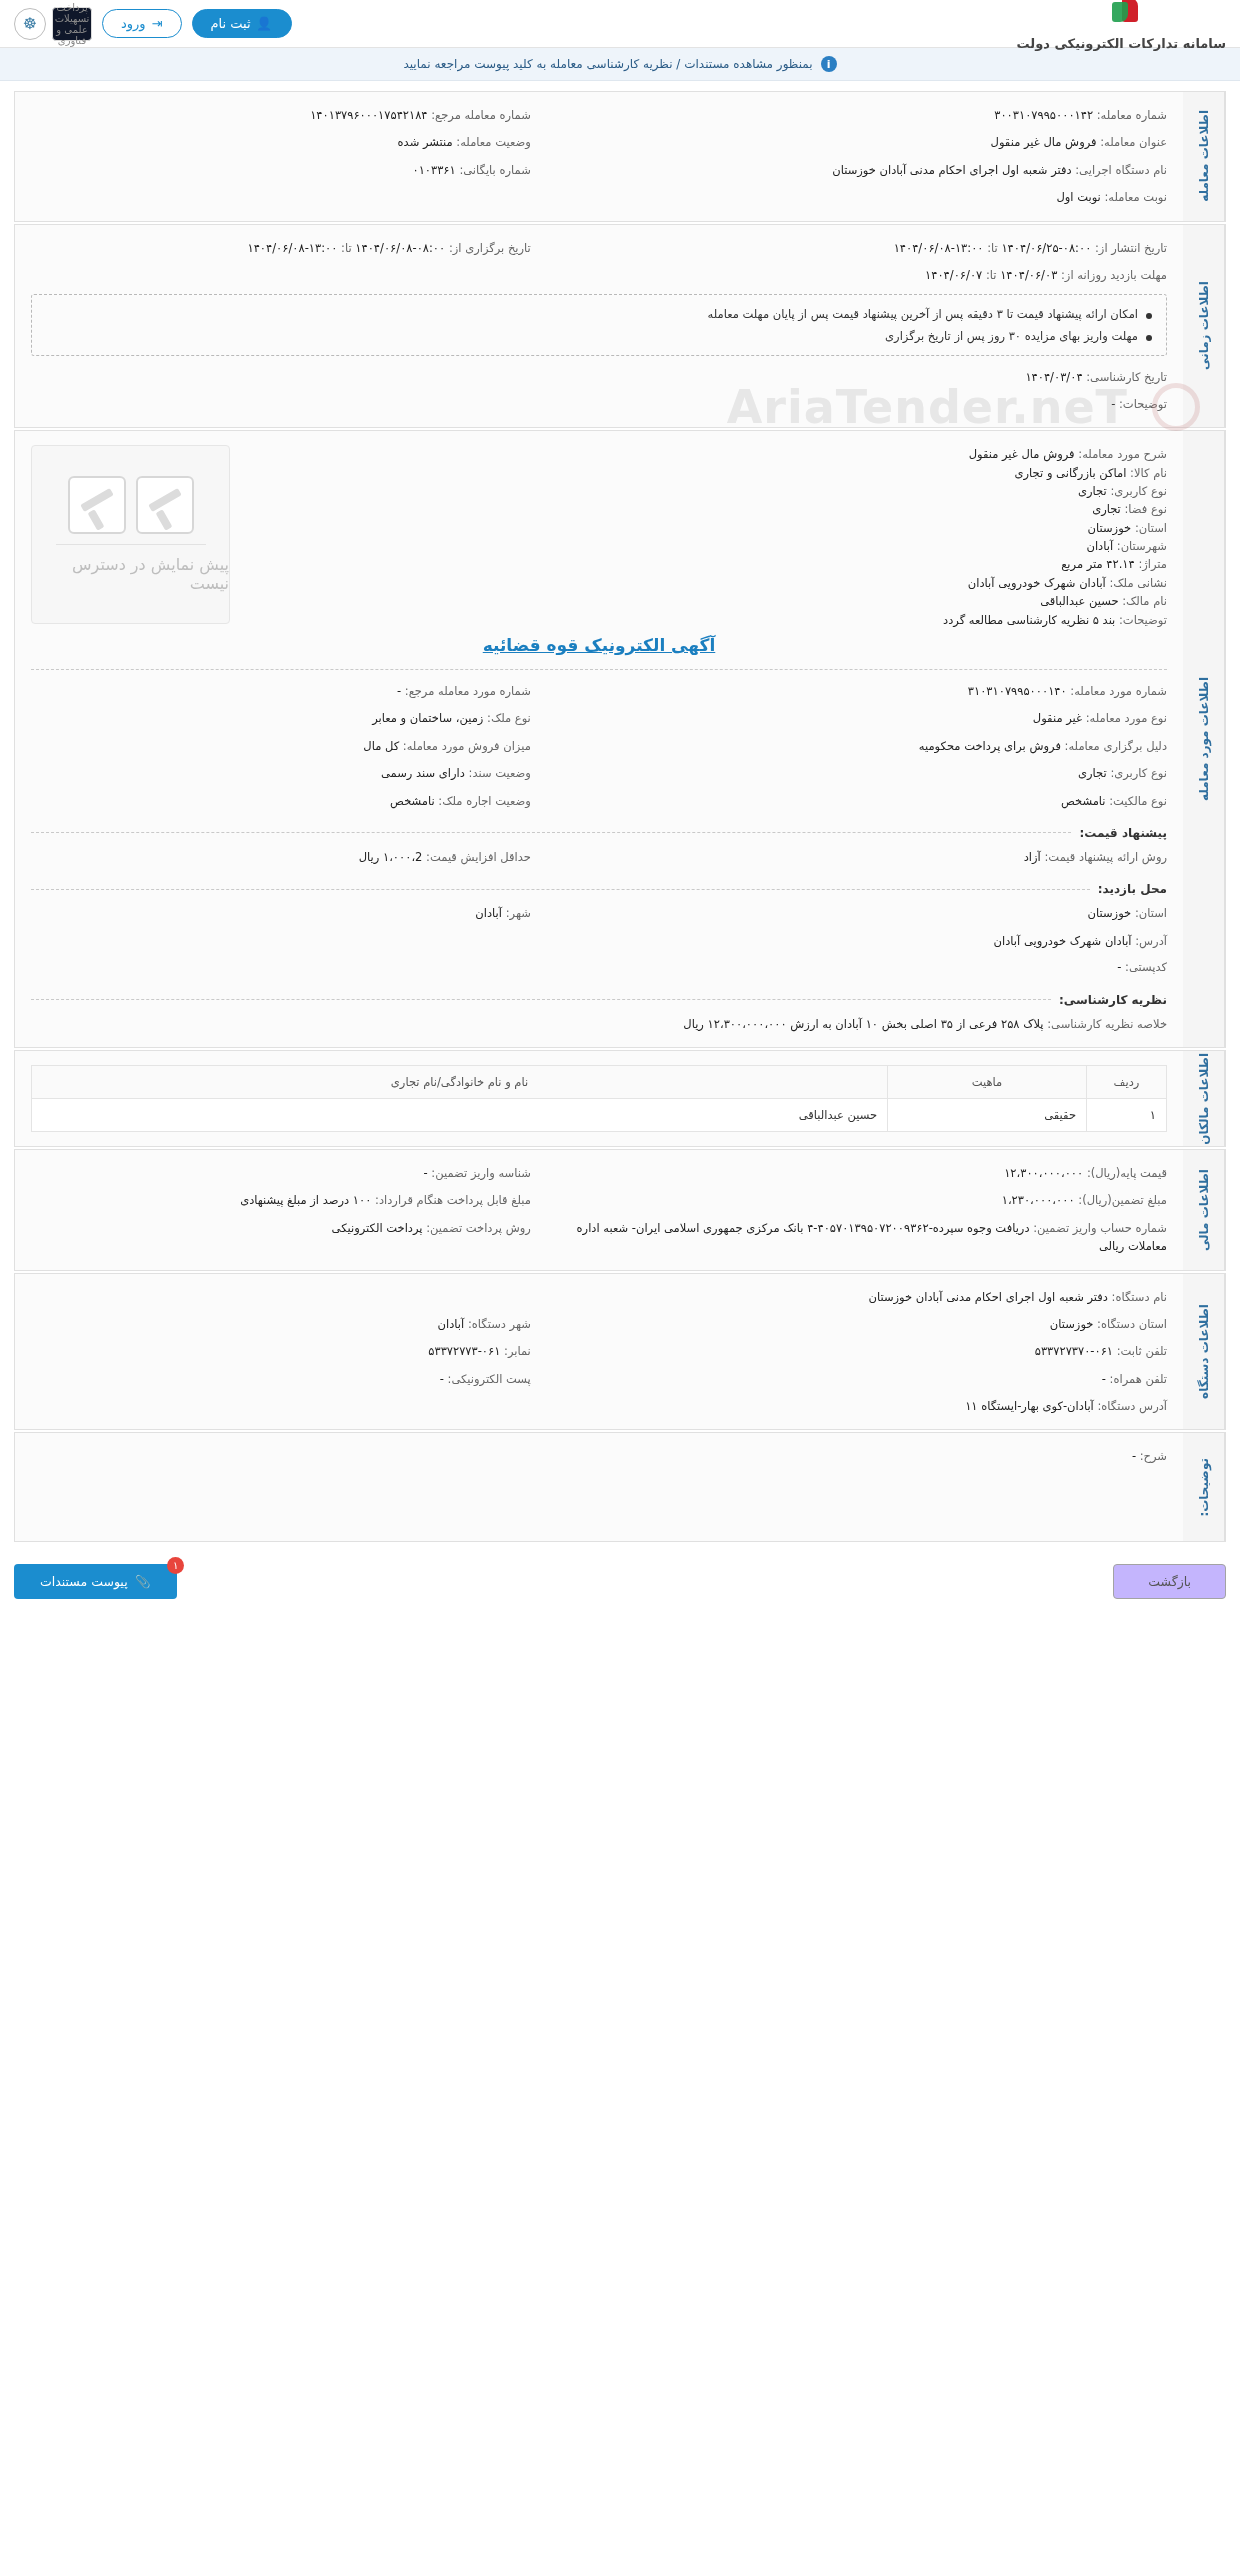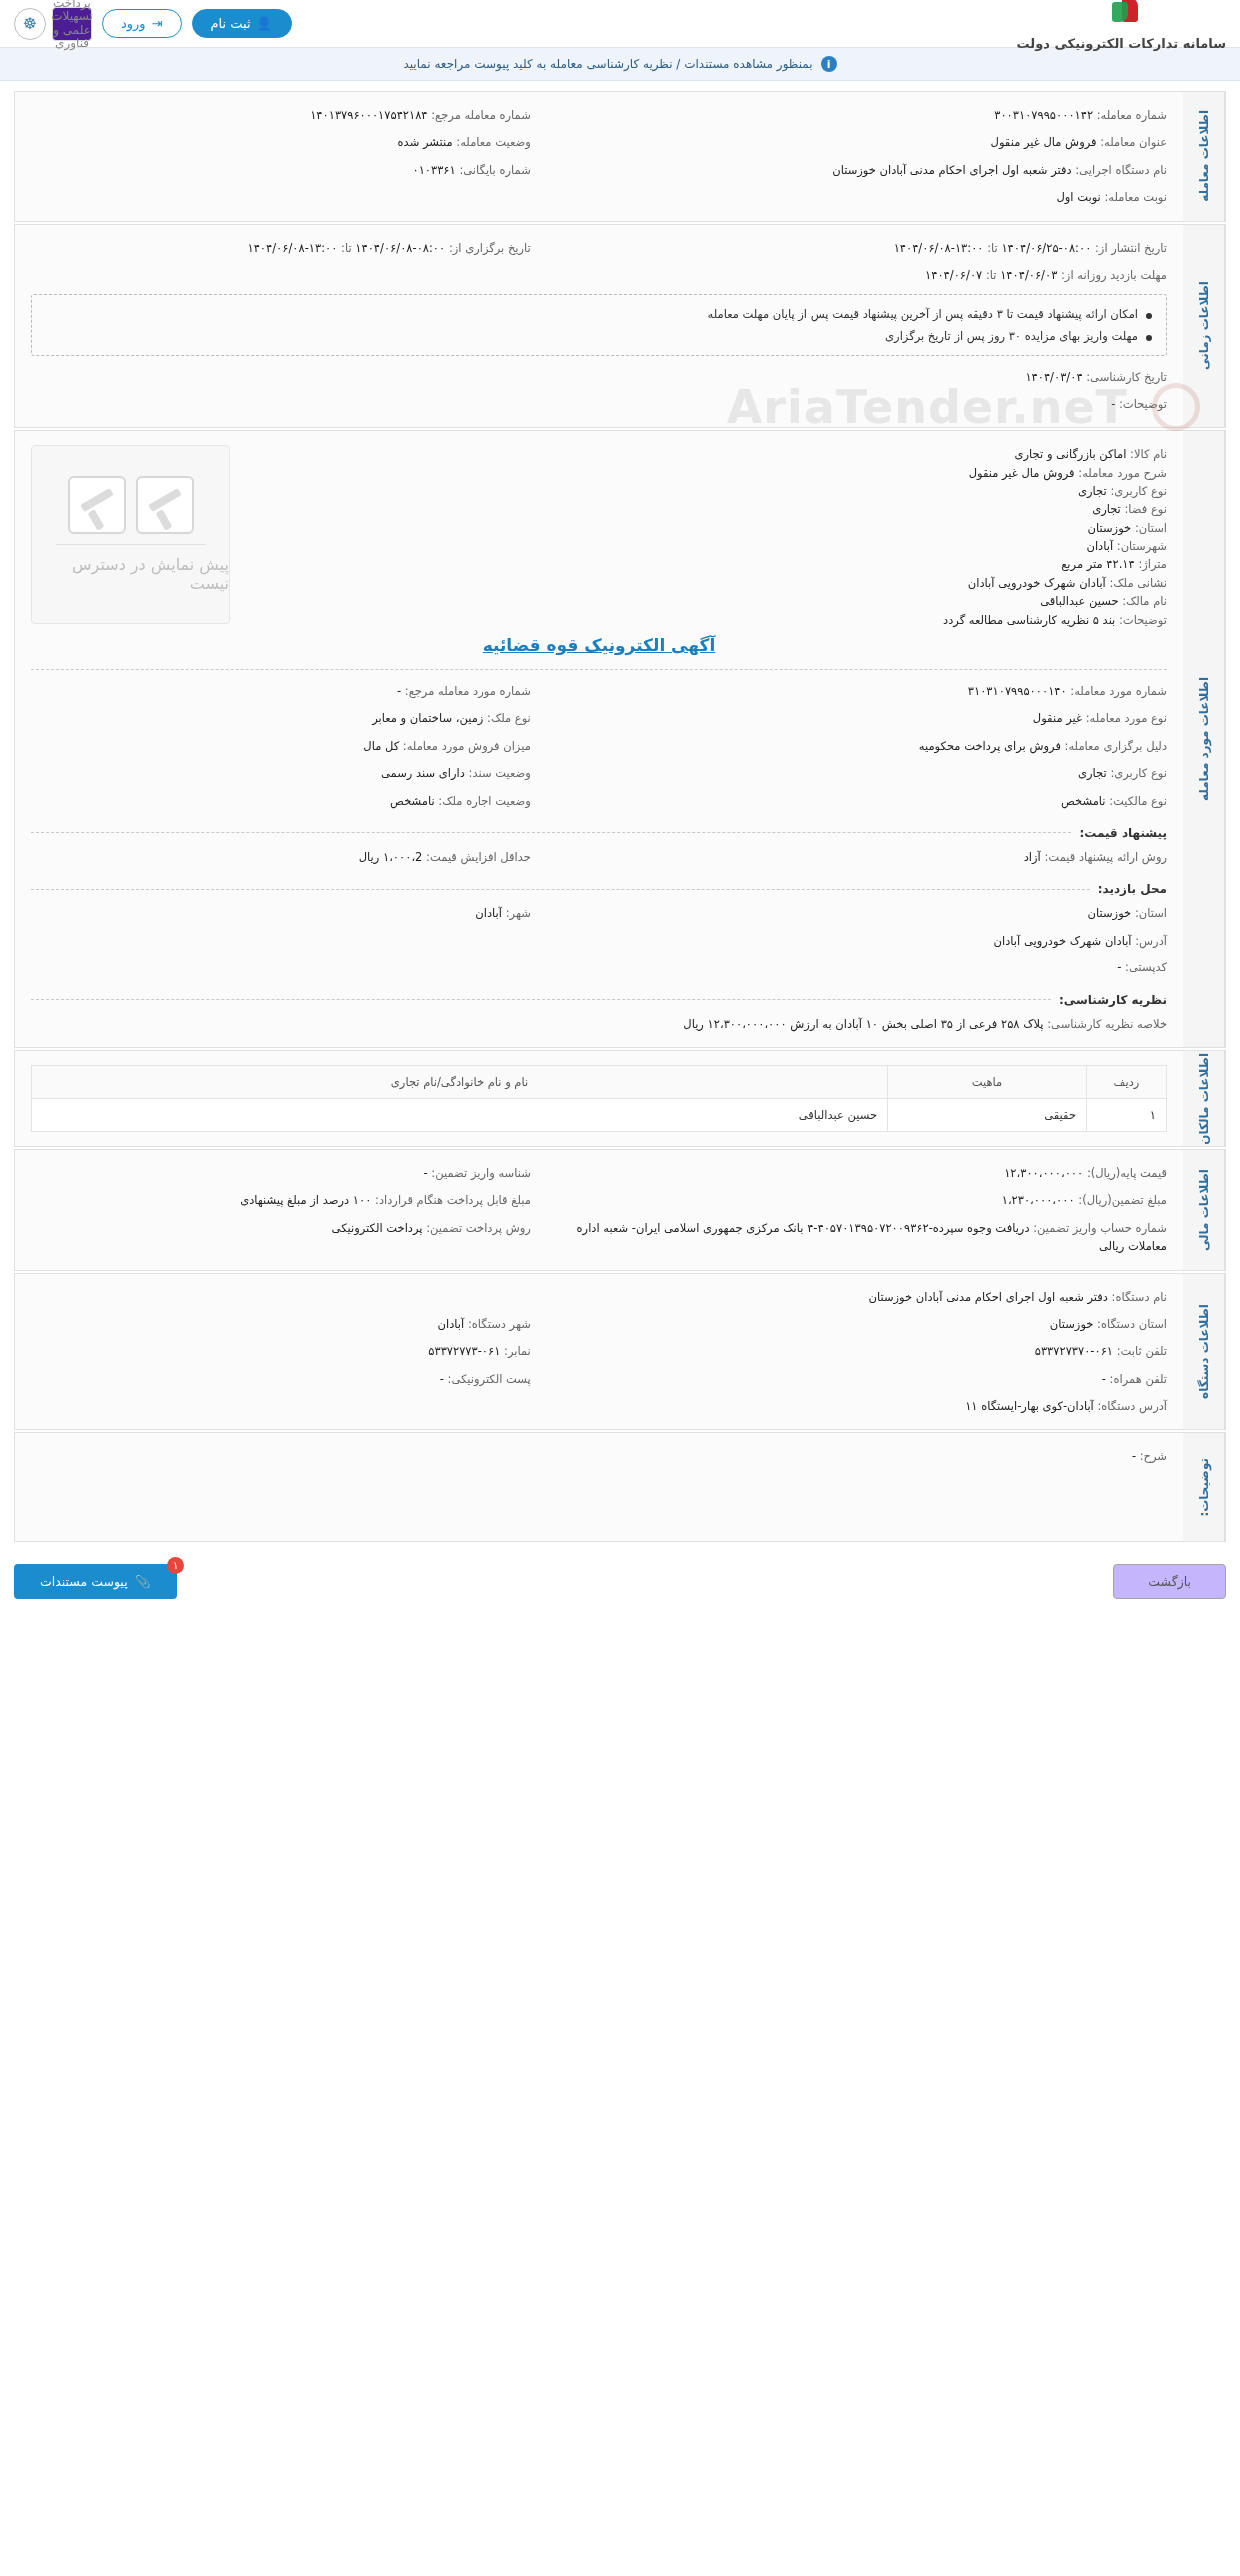--- a/index.html
+++ b/index.html
@@ -47,21 +47,21 @@
     font-size: 13px; padding: 6px 18px;
     border-radius: 18px; cursor: pointer;
     border: 1px solid #1b8dcf;
   }
   .btn-login { background: #fff; color: #1b8dcf; }
   .btn-signup { background: #1b8dcf; color: #fff; border-color: #1b8dcf; }
   .gov-logos { display: flex; align-items: center; gap: 6px; }
   .gov-badge {
     width: 40px; height: 34px; border: 1px solid #dcdcdc; border-radius: 4px;
     display: flex; align-items: center; justify-content: center;
-    background: #4c1d95; color: #888; font-size: 12px; text-align: center;
+    background: #0f172a; color: #888; font-size: 10px; text-align: center;
     line-height: 1.1; padding: 2px;
   }
   .emblem {
     width: 32px; height: 32px; border-radius: 50%;
     border: 1px solid #bdbdbd; display:flex; align-items:center; justify-content:center;
     color: #3a7ca5; font-size: 16px;
   }
 
   
   .notice {
@@ -371,26 +371,26 @@
 
   <div class="section">
     <div class="section-label">
       <span>اطلاعات مورد معامله</span>
     </div>
     <div class="section-body">
 
       <div class="preview-wrap">
         <div class="details-col">
           <div class="fld fld-right">
+            <span class="lbl">شرح مورد معامله:</span>
+            <span class="val">فروش مال غیر منقول</span>
+          </div>
+          <div class="fld fld-right">
             <span class="lbl">نام کالا:</span>
             <span class="val">اماکن بازرگانی و تجاری</span>
-          </div>
-          <div class="fld fld-right">
-            <span class="lbl">شرح مورد معامله:</span>
-            <span class="val">فروش مال غیر منقول</span>
           </div>
           <div class="fld fld-right">
             <span class="lbl">نوع کاربری:</span>
             <span class="val">تجاری</span>
           </div>
           <div class="fld fld-right">
             <span class="lbl">نوع فضا:</span>
             <span class="val">تجاری</span>
           </div>
           <div class="fld fld-right">

